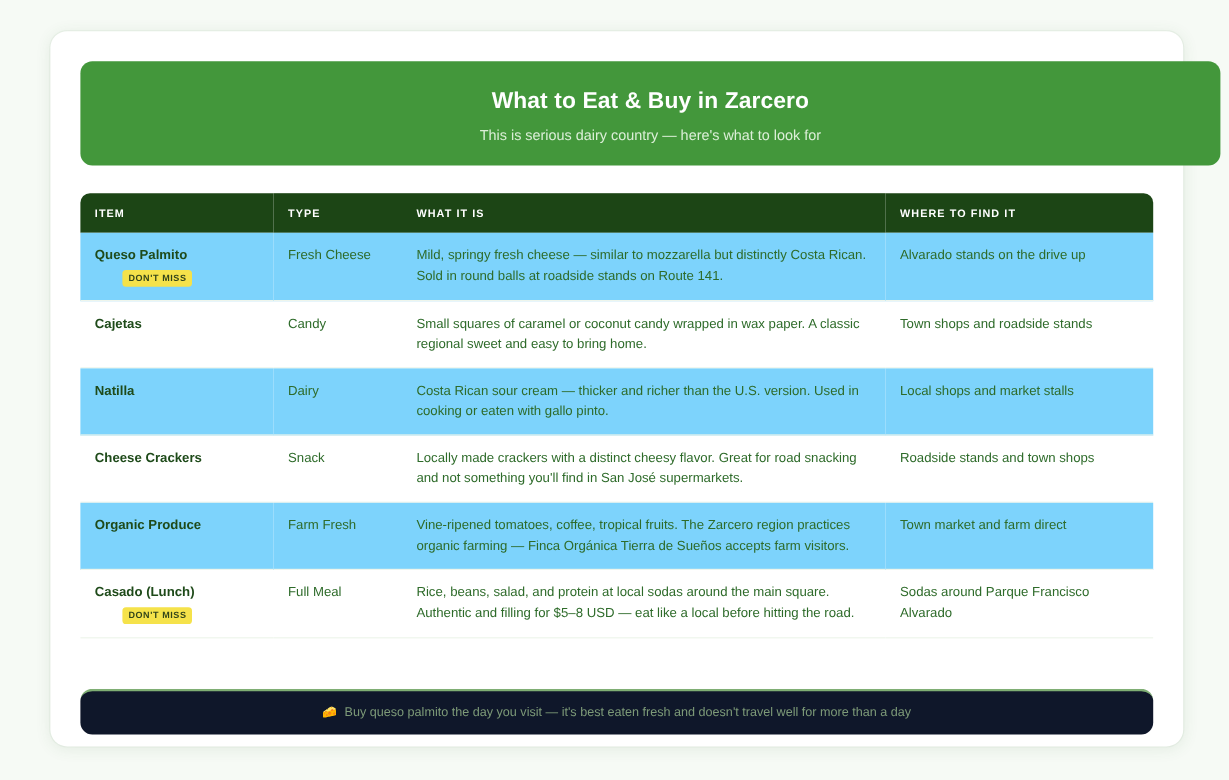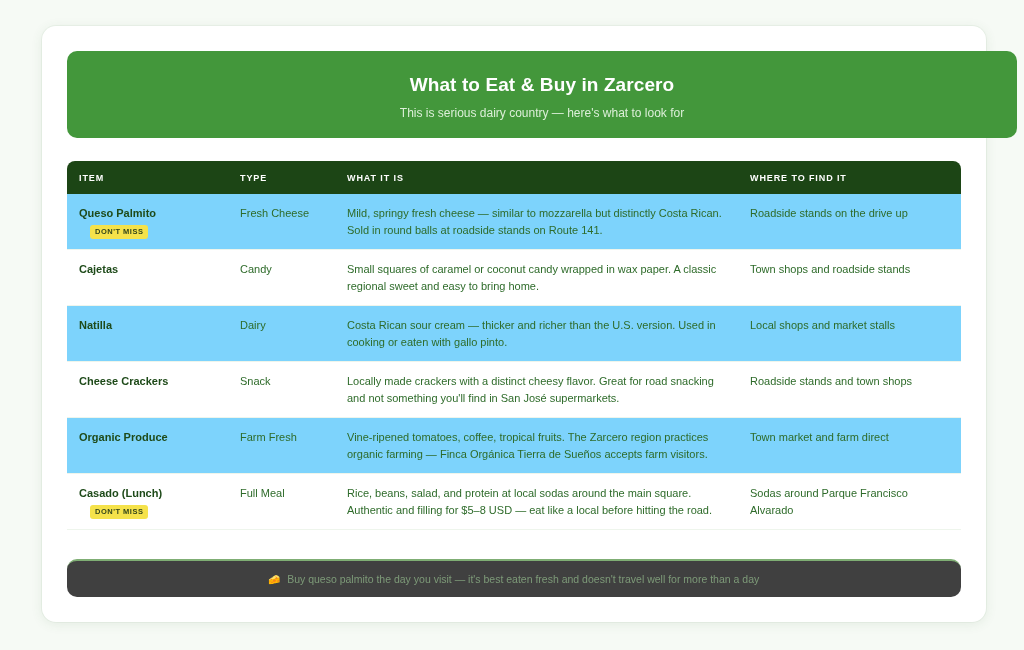--- a/index.html
+++ b/index.html
@@ -70,39 +70,39 @@
     }
     tbody tr.alt td { background: #7dd3fc; }
     .item-name {
       font-weight: 700;
       color: #1e4a19;
       display: block;
     }
     .badge {
       display: inline-block;
       margin-top: 3px;
-      margin-left: 11px;
+      margin-left: 23px;
       background: #f5e24a;
       color: #33451a;
       font-size: 7.5px;
       font-weight: 700;
       letter-spacing: 0.5px;
       padding: 2px 5px;
       border-radius: 3px;
       line-height: 10px;
     }
     col.c1 { width: 161px; }
     col.c2 { width: 107px; }
     col.c3 { width: 403px; }
     col.c4 { width: 223px; }
     .tip {
       position: absolute;
-      left: 25px; top: 533px;
+      left: 25px; top: 548px;
       width: 894px; height: 38px;
-      background: #404040;
+      background: #0f172a;
       border-top: 2px solid #7fae74;
       border-radius: 10px;
       text-align: center;
       font-size: 10.5px;
       color: #7d9a78;
       line-height: 36px;
     }
     .tip .icon { font-size: 10px; margin-right: 3px; }
   </style>
 </head>
@@ -131,21 +131,21 @@
         </tr>
       </thead>
       <tbody>
         <tr class="alt">
           <td>
             <span class="item-name">Queso Palmito</span>
             <span class="badge">DON'T MISS</span>
           </td>
           <td>Fresh Cheese</td>
           <td>Mild, springy fresh cheese — similar to mozzarella but distinctly Costa Rican. Sold in round balls at roadside stands on Route 141.</td>
-          <td>Roadside stands on the drive up</td>
+          <td>Alvarado stands on the drive up</td>
         </tr>
         <tr>
           <td>
             <span class="item-name">Cajetas</span>
           </td>
           <td>Candy</td>
           <td>Small squares of caramel or coconut candy wrapped in wax paper. A classic regional sweet and easy to bring home.</td>
           <td>Town shops and roadside stands</td>
         </tr>
         <tr class="alt">

